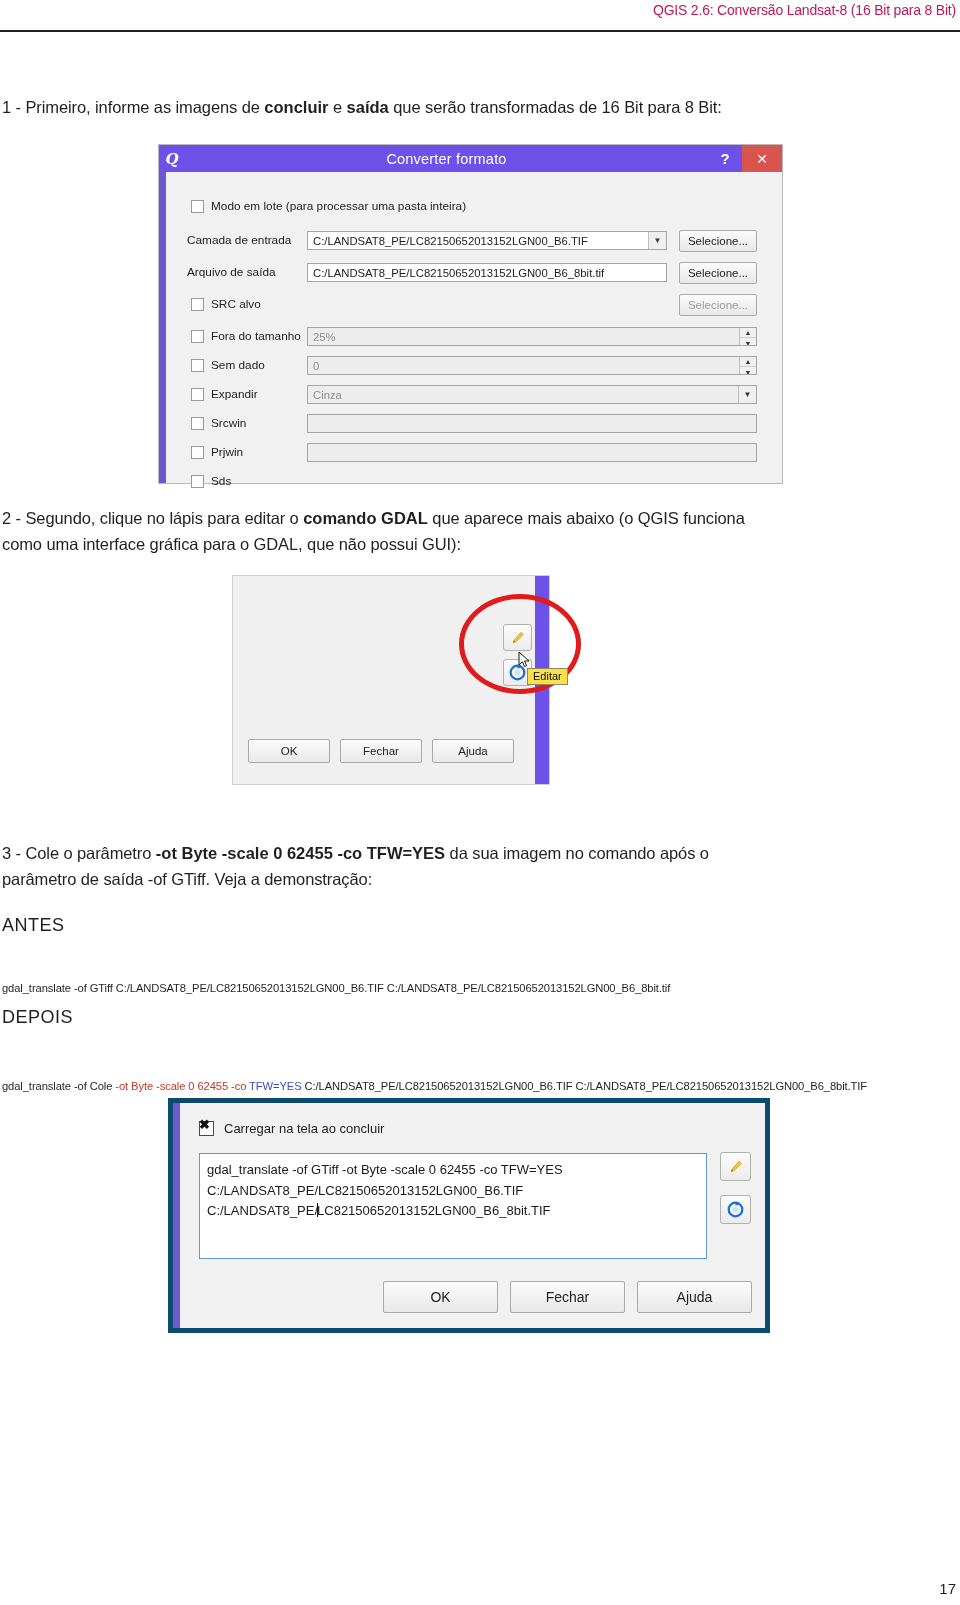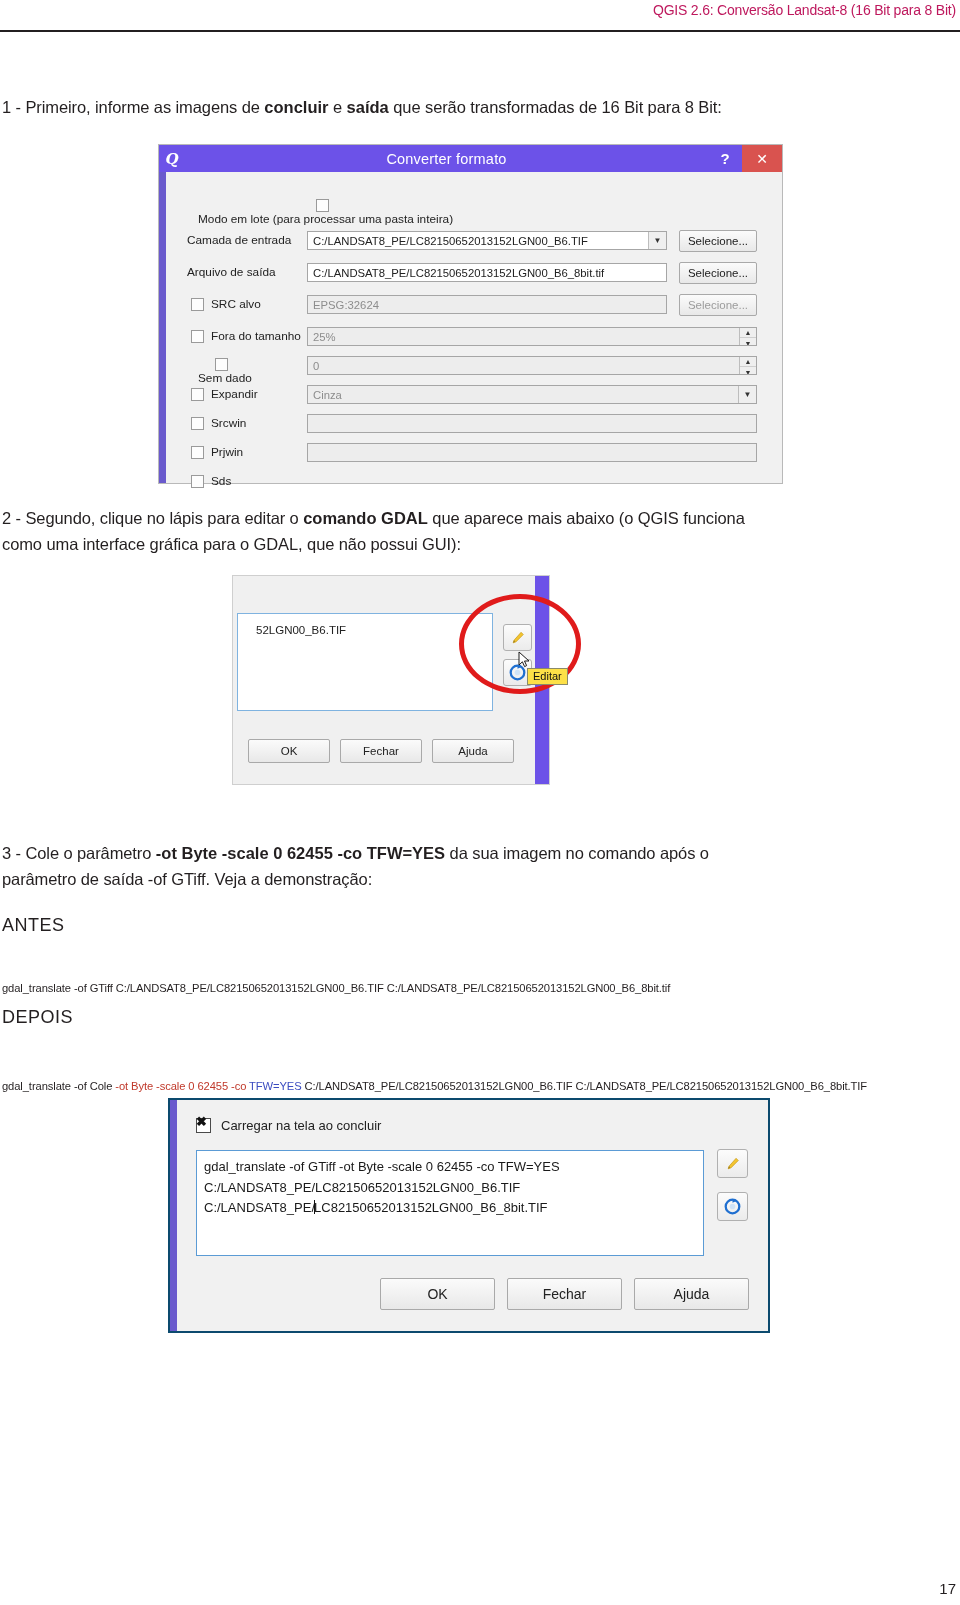--- a/index.html
+++ b/index.html
@@ -164,21 +164,21 @@
   }
   .tooltip{
     position:absolute; background:#fde047; border:1px solid #8a8a6a;
     font-size:11px; color:#111; padding:1px 5px 2px 5px; white-space:nowrap;text-align:center;
   }
   .cursor-arrow{ position:absolute; width:14px; height:18px; }
 
   
   #fig3{
     position:absolute; left:168px; top:1098px; width:602px; height:235px;
-    background:#f1f1f1; border:2px solid #0c4a6e;
+    background:#f1f1f1; border:5px solid #0c4a6e;
   }
   #fig3 .cmdbox{
     position:absolute; left:26px; top:50px; width:508px; height:106px;
     background:#ffffff; border:1px solid #5b9bd5;
     padding:6px 0 0 7px;
     font-size:13px; line-height:20.5px; color:#1a1a1a;
     white-space:nowrap; overflow:hidden;
   }
   #fig3 .cmdbox .caret{
     display:inline-block; width:1px; height:14px; background:#111;
@@ -204,21 +204,21 @@
 <div class="qdlg" id="fig1" style="left:158px; top:144px; width:625px; height:340px;">
   <div class="qdlg-leftbar"></div>
 
   <div class="titlebar">
     <div class="tb-logo">Q</div>
     <div class="tb-text">Converter formato</div>
     <div class="tb-help">?</div>
     <div class="tb-close">✕</div>
   </div>
 
-  <div class="row" style="left:32px; top:54px;flex-direction:column;">
+  <div class="row" style="left:32px; top:54px;">
     <span class="cbx"></span>
     <span class="rlabel">Modo em lote (para processar uma pasta inteira)</span>
   </div>
 
   <div class="row" style="left:28px; top:88px;">
     <span class="rlabel" style="margin-left:0;">Camada de entrada</span>
   </div>
   <div class="field" style="left:148px; top:86px; width:360px;">
     <span>C:/LANDSAT8_PE/LC82150652013152LGN00_B6.TIF</span>
     <span class="arrow">▼</span>
@@ -229,39 +229,36 @@
     <span class="rlabel" style="margin-left:0;">Arquivo de saída</span>
   </div>
   <div class="field" style="left:148px; top:118px; width:360px;">
     <span>C:/LANDSAT8_PE/LC82150652013152LGN00_B6_8bit.tif</span>
   </div>
   <div class="btn" style="left:520px; top:117px; width:78px;">Selecione...</div>
 
   <div class="row" style="left:32px; top:152px;">
     <span class="cbx"></span>
     <span class="rlabel">SRC alvo</span>
-  </div>
-  <div class="field disabled" style="left:148px; top:150px; width:360px;">
-    <span>EPSG:32624</span>
   </div>
   <div class="btn disabled" style="left:520px; top:149px; width:78px;">Selecione...</div>
 
   <div class="row" style="left:32px; top:184px;">
     <span class="cbx"></span>
     <span class="rlabel">Fora do tamanho</span>
   </div>
   <div class="field disabled" style="left:148px; top:182px; width:450px;">
     <span>25%</span>
     <span class="spin">
         <span>▲</span>
         <span>▼</span>
       </span>
   </div>
 
-  <div class="row" style="left:32px; top:213px;flex-direction:column;">
+  <div class="row" style="left:32px; top:213px;">
     <span class="cbx"></span>
     <span class="rlabel">Sem dado</span>
   </div>
   <div class="field disabled" style="left:148px; top:211px; width:450px;">
     <span>0</span>
     <span class="spin">
         <span>▲</span>
         <span>▼</span>
       </span>
   </div>
@@ -300,23 +297,20 @@
 <div class="para" style="top:505px; width:956px;">
   <span>2 - Segundo, clique no lápis para editar o </span><b>comando GDAL</b><span> que aparece mais abaixo (o QGIS funciona</span>
 </div>
 <div class="para" style="top:531px; width:956px;">
   <span>como uma interface gráfica para o GDAL, que não possui GUI):</span>
 </div>
 
 <div id="fig2">
   <div class="rightbar"></div>
 
-  <div class="textbox">
-    <div class="tb-line">52LGN00_B6.TIF</div>
-  </div>
 
   <div class="tool-btn" style="left:270px; top:48px;">
     <svg class="pencil-glyph" viewBox="0 0 16 16">
       <path d="M11.5 1.5 L14 4 L5.5 12.5 L2.5 13.5 L3.5 10.5 Z" fill="#f4c430" stroke="#c49a13" stroke-width="0.8"></path>
       <path d="M2.5 13.5 L3.5 10.5 L4.6 11.6 Z" fill="#8a6d1f"></path>
     </svg>
   </div>
 
   <div class="tool-btn" style="left:270px; top:83px;">
     <svg class="refresh-glyph" viewBox="0 0 18 18">

